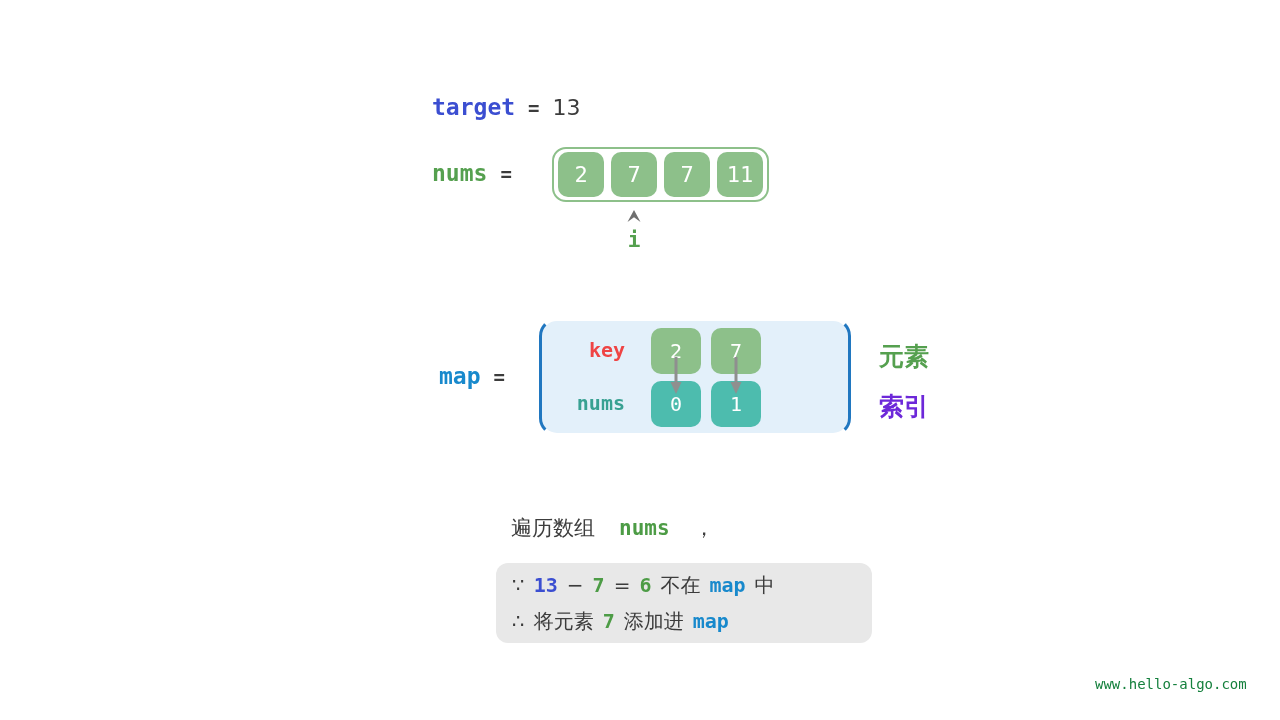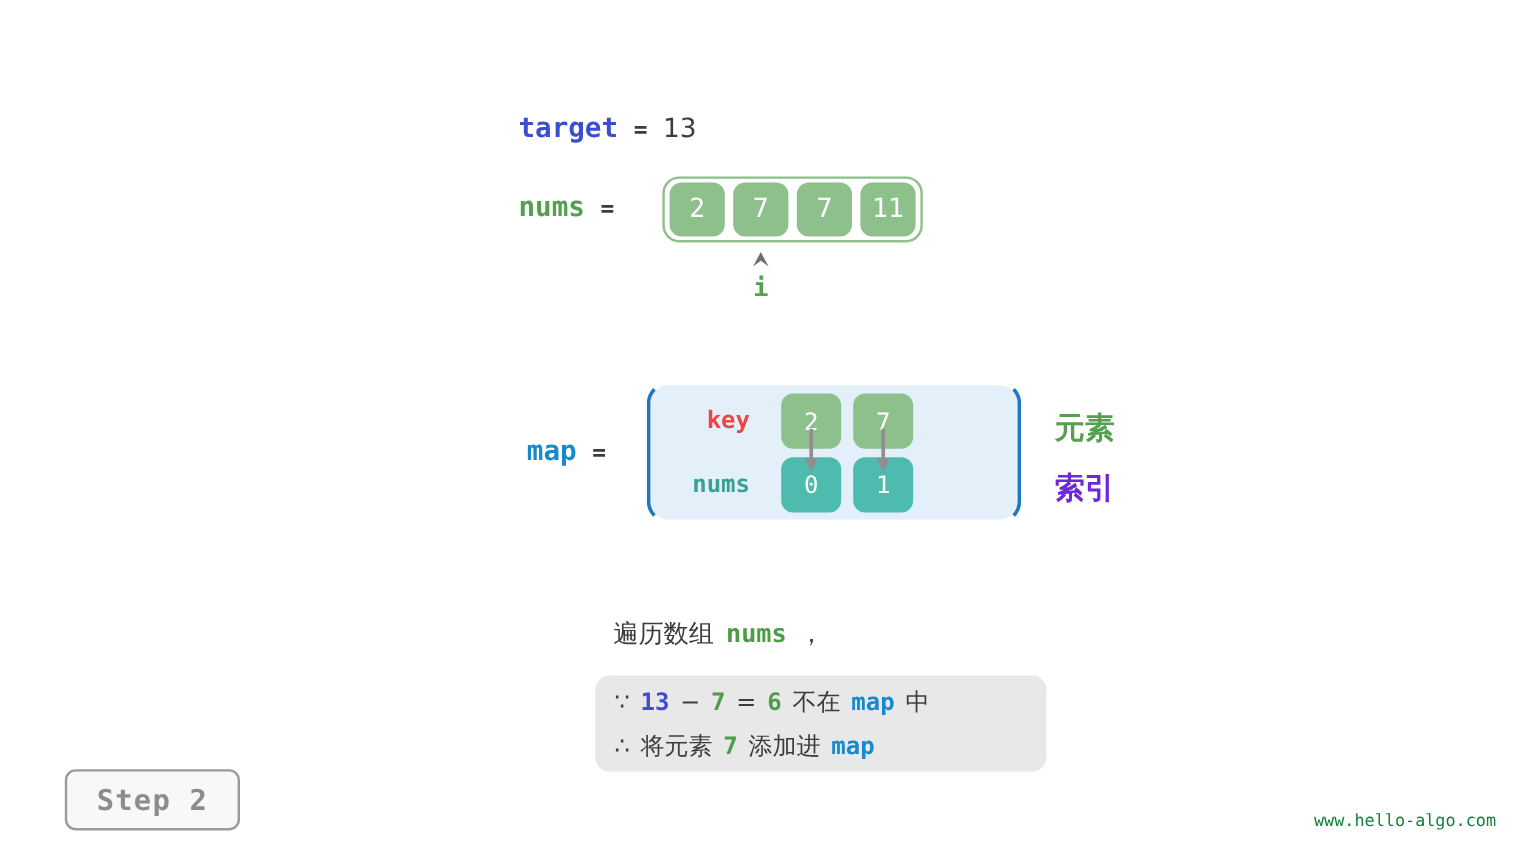--- a/index.html
+++ b/index.html
@@ -44,21 +44,21 @@
   .row-label.teal{color:#38a192;}
   .map-cell{
     width:50px;height:46px;border-radius:10px;display:flex;align-items:center;justify-content:center;
     font-family:"DejaVu Sans Mono", monospace;font-size:20px;color:#ffffff;
   }
   .side-label{font-size:25px;font-weight:700;}
   .side-label.green{color:#55a04f;}
   .side-label.teal{color:#6d28d9;}
 
   
-  .caption{left:492px;top:514px;display:flex;align-items:baseline;gap:10px;font-size:21px;}
+  .caption{left:492px;top:514px;display:flex;align-items:baseline;gap:24px;font-size:21px;}
   .reason-box{
     left:477px;top:563px;width:376px;height:80px;box-sizing:border-box;
     background:#e8e8e8;border-radius:12px;padding:4px 16px;
     display:flex;flex-direction:column;justify-content:center;
   }
   .reason-line{display:flex;align-items:baseline;gap:9px;font-size:20px;line-height:36px;}
 
   .tok{white-space:pre;}
   .s-plain{color:#3c3c3c;}
   .s-indigo-code{color:#3b4ed1;font-family:"DejaVu Sans Mono", monospace;font-weight:700;}
@@ -149,17 +149,16 @@
       </div>
     <div class="reason-line">
         <span class="tok s-plain">∴</span>
         <span class="tok s-plain">将元素</span>
         <span class="tok s-green-code">7</span>
         <span class="tok s-plain">添加进</span>
         <span class="tok s-cyan-code">map</span>
       </div>
   </div>
 
-  <div class="abs step-badge">Step 2</div>
 
   <div class="abs watermark">www.hello-algo.com</div>
 
 </div>
 
 </body></html>

